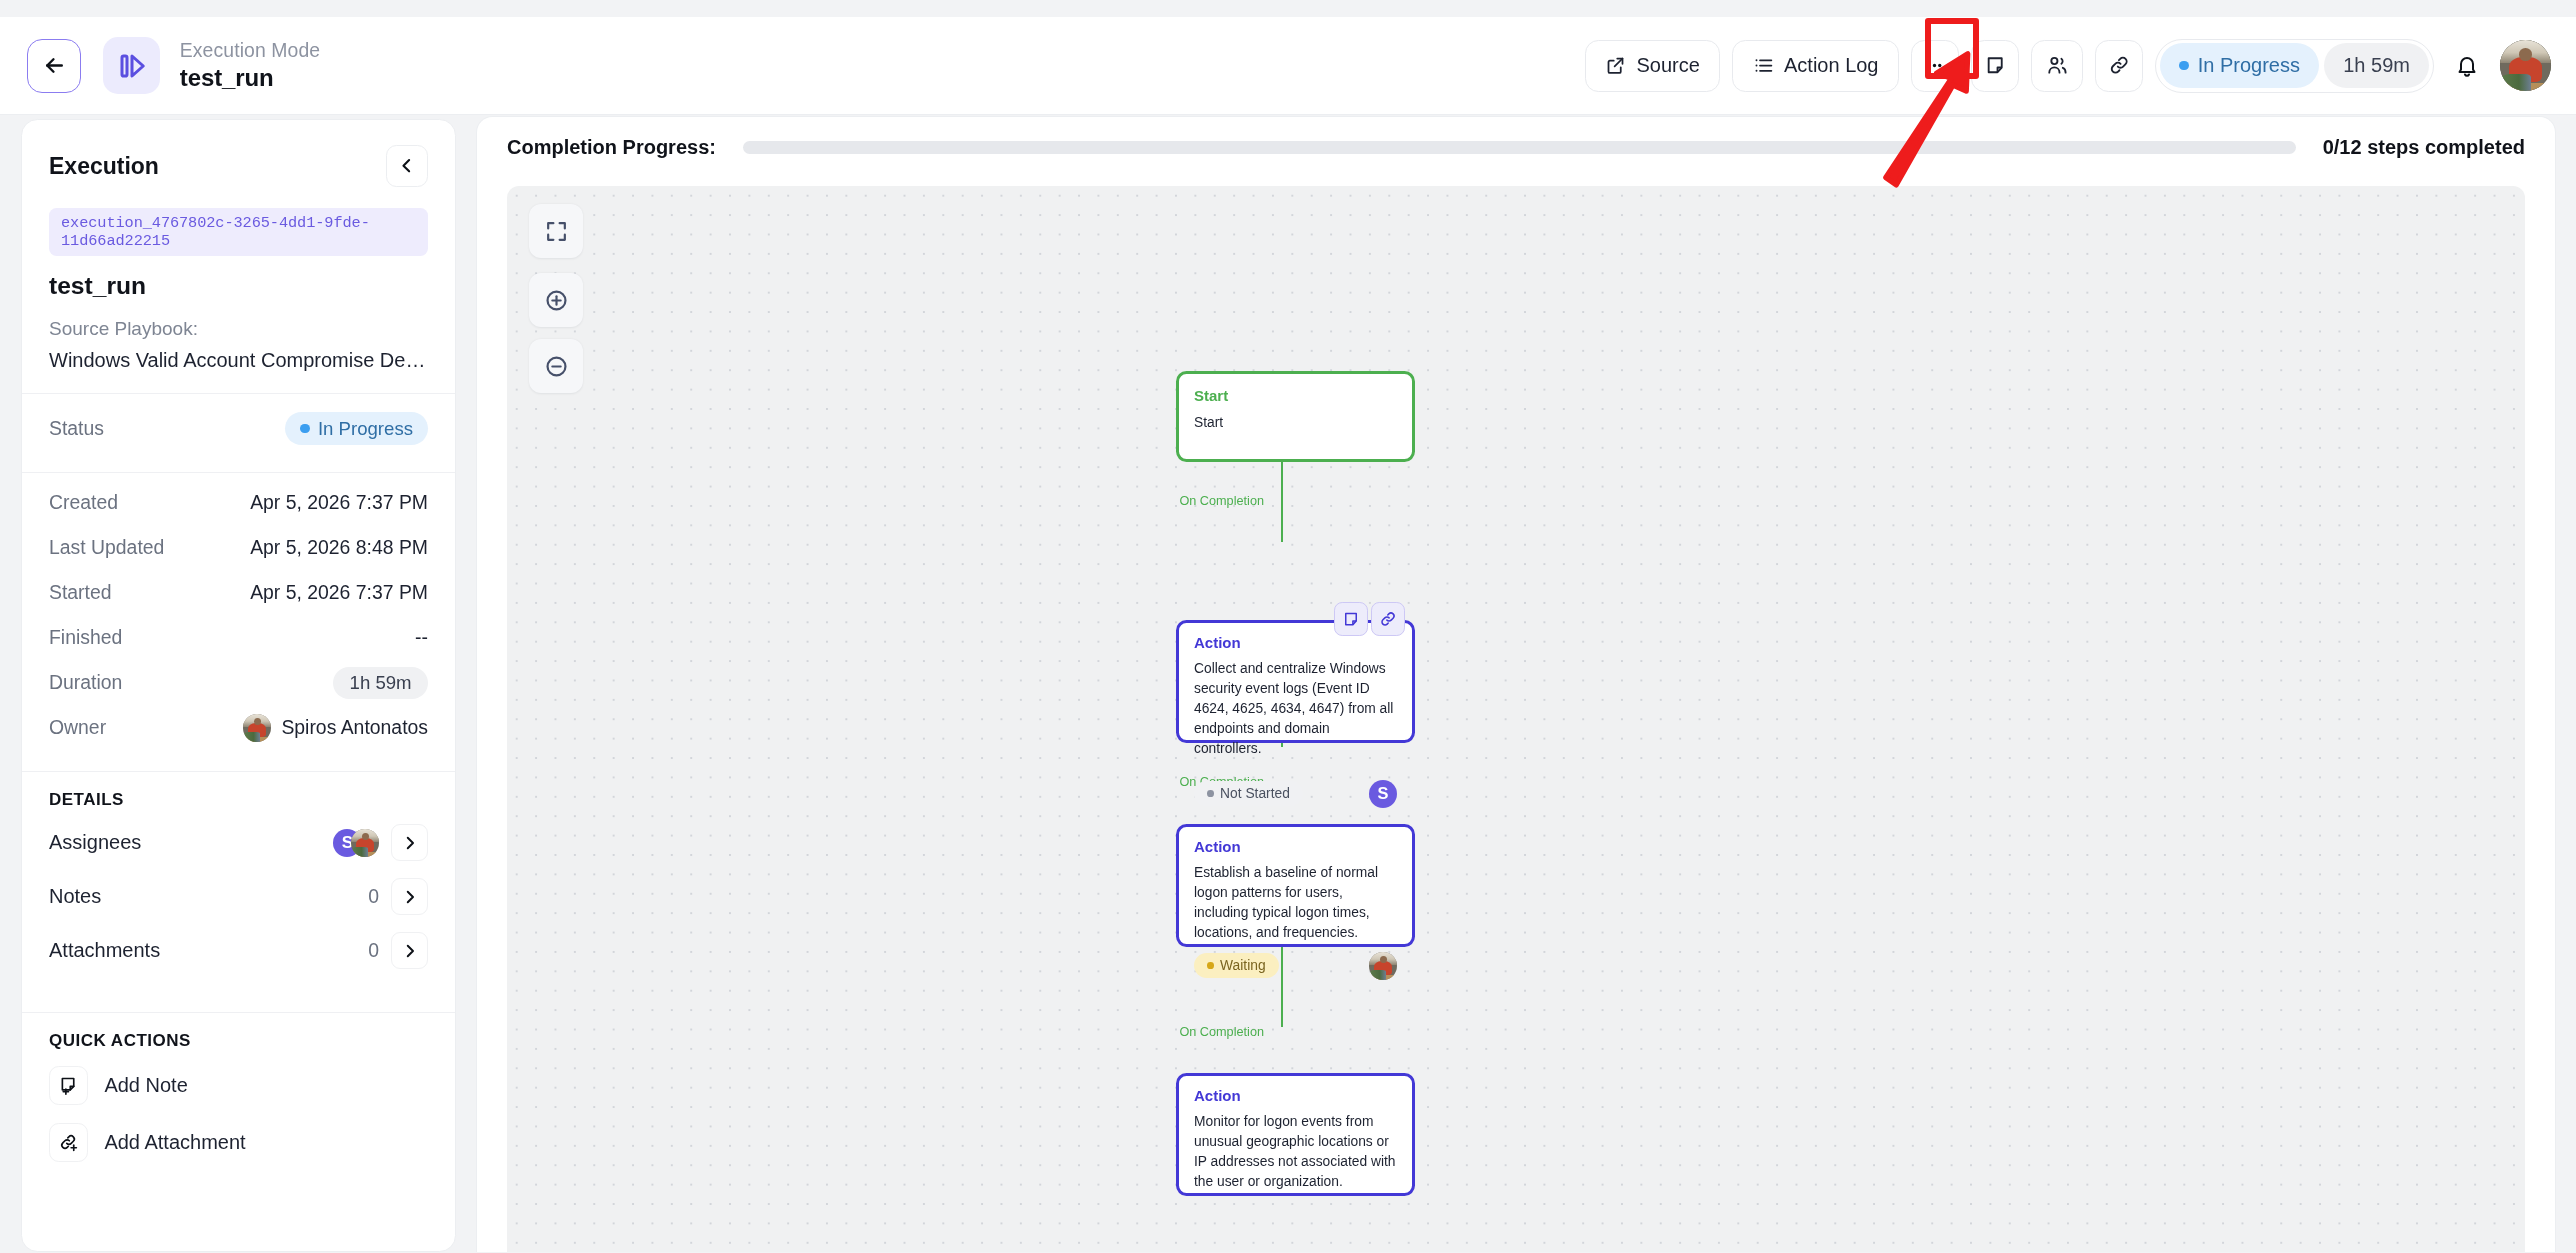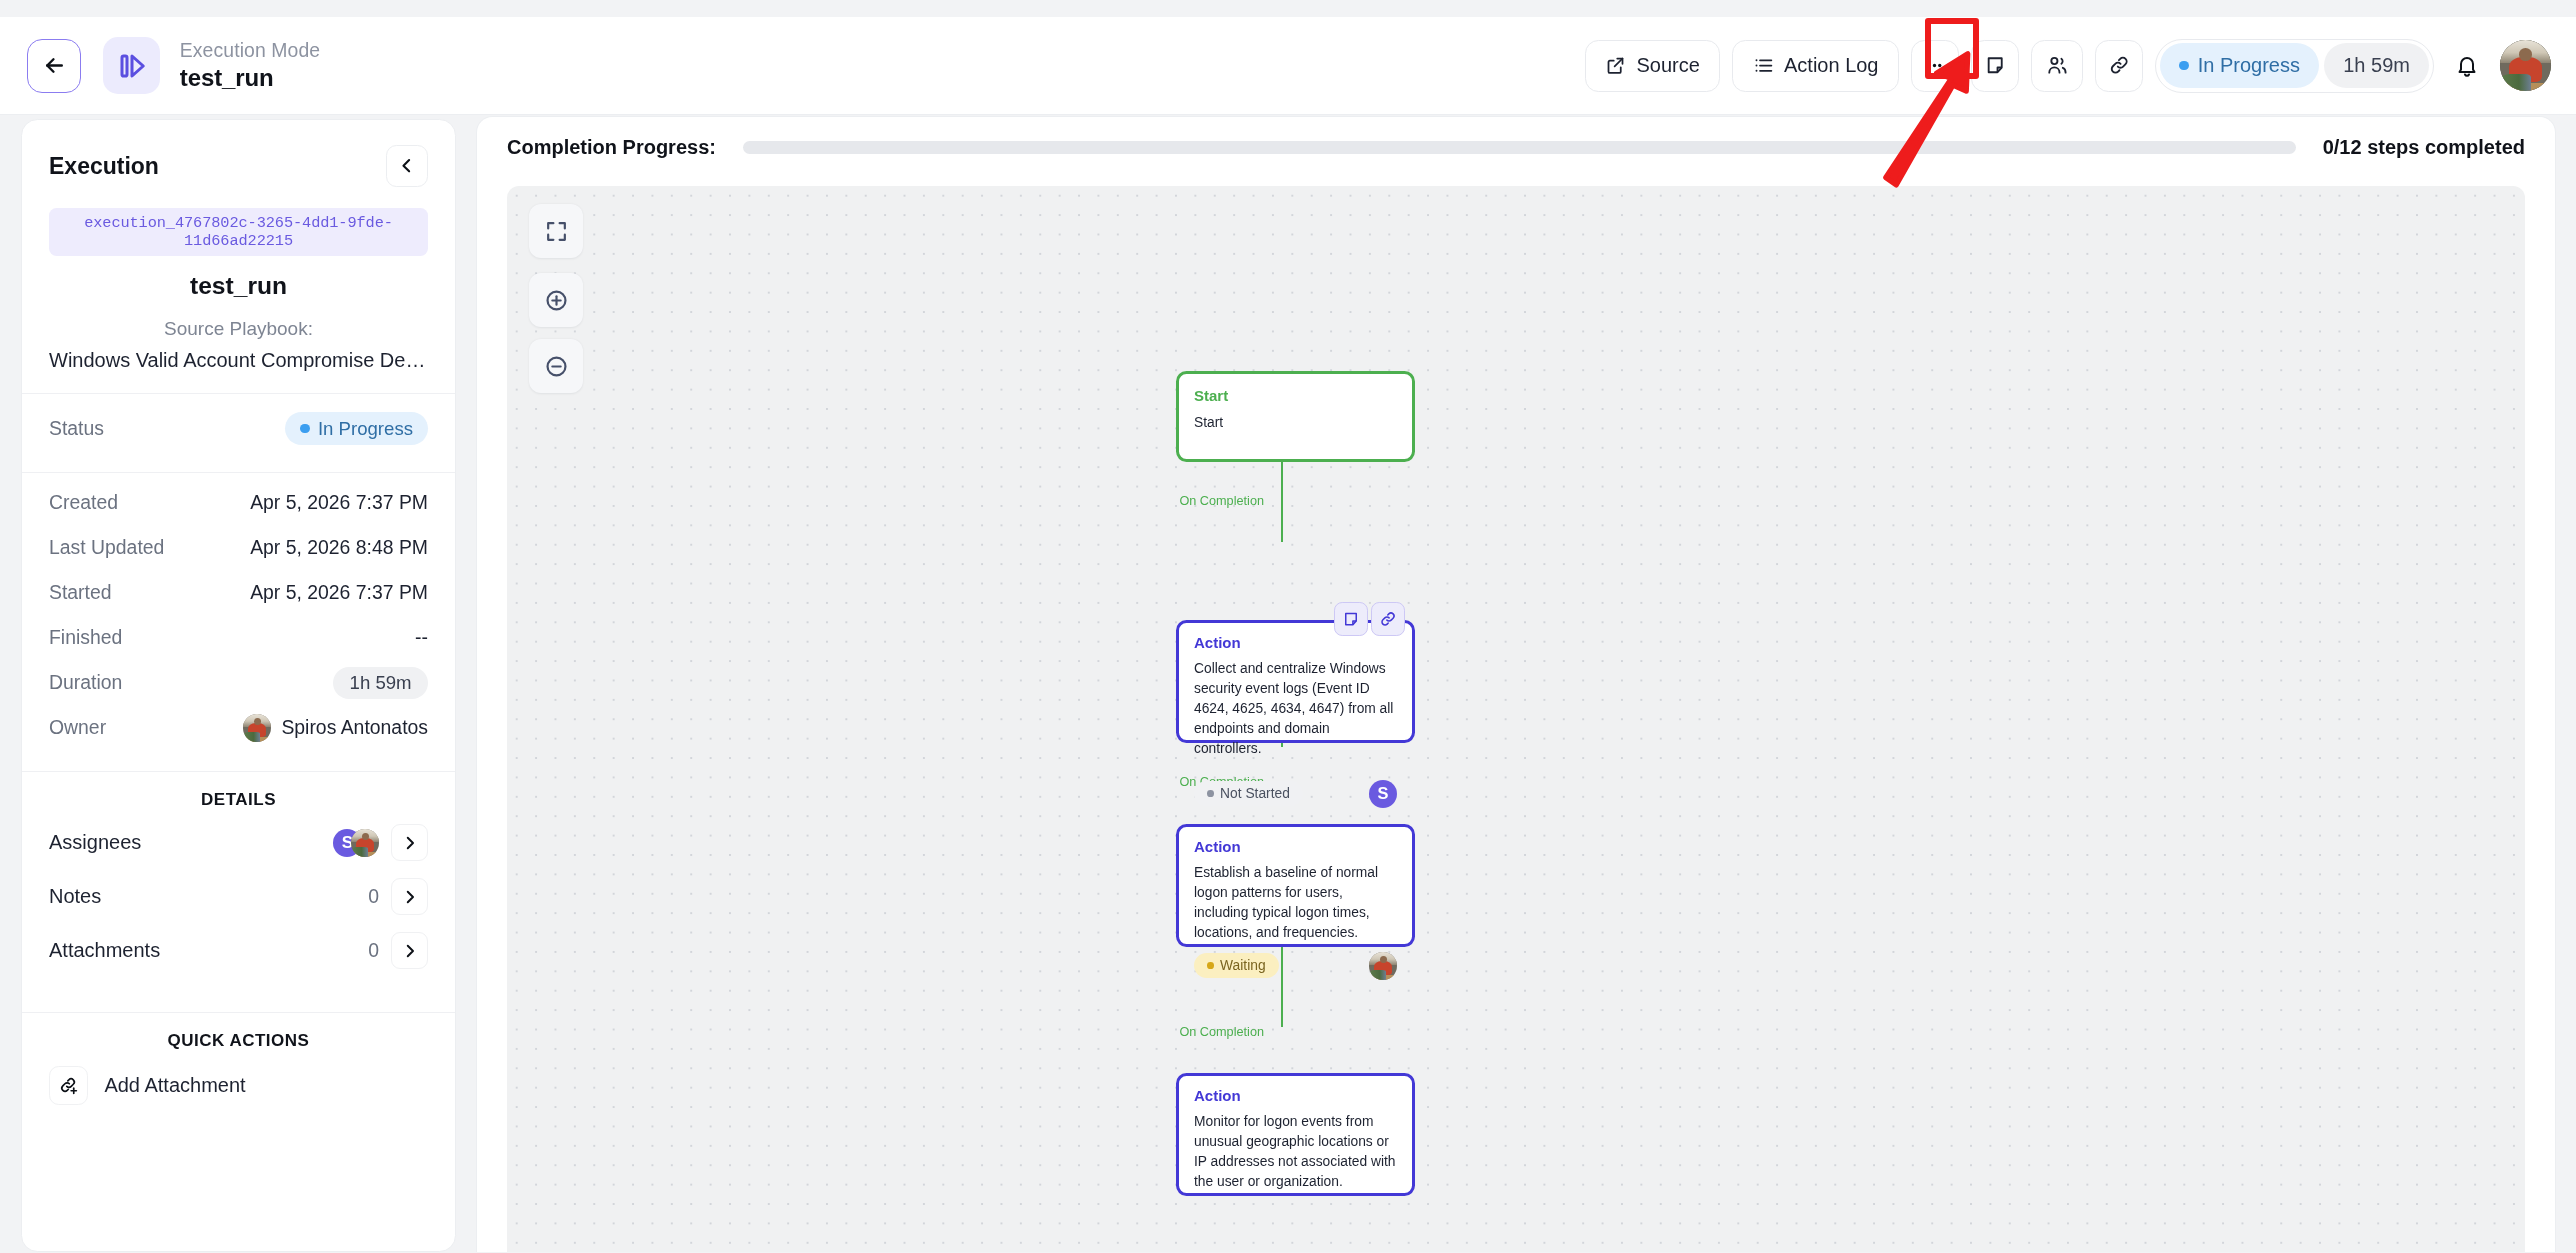--- a/index.html
+++ b/index.html
@@ -91,21 +91,20 @@
   .photo-floor {
     position:absolute; left:0; bottom:0; width:100%; height:16%;
     background:#b58f5a; z-index:1;
   }
 
   
   .sidebar {
     position: absolute; left: 21px; top: 119px; width: 435px; height: 1133px;
     background: #fff; border-radius: 16.4px; border: 0.7px solid #eceef1;
     overflow: hidden;
-    text-align: center;
   }
   .sb-head { display: flex; align-items: center; padding: 25px 27px 0 27px; }
   .sb-title { font-size: 23px; font-weight: 700; color: #10131a; }
   .collapse-btn {
     margin-left: auto; width: 42px; height: 42px; border: 1.1px solid #eceef1;
     border-radius: 10.4px; background: #fff; display: flex; align-items: center;
     justify-content: center; cursor: pointer;
   }
   .id-chip {
     display: inline-block; margin: 21px 27px 0 27px; padding: 6px 12px;
@@ -447,20 +446,31 @@
           </svg>
       </span>
     </span>
   </div>
 
   <div style="height:13.4px"></div>
   <div class="divider"></div>
 
   <div class="sec-cap">QUICK ACTIONS</div>
 
+  <div class="qa-row">
+    <span class="qa-icon">
+      <svg width="21" height="21" viewBox="0 0 24 24" fill="none" stroke="#0d1117" stroke-width="1.9" stroke-linejoin="round" stroke-linecap="round">
+        <path d="M5 4h13v9l-4 4H5z"></path>
+          <path d="M18 13h-4v4"></path>
+          <line x1="6" y1="19" x2="12" y2="19"></line>
+          <line x1="9" y1="16" x2="9" y2="22"></line>
+      </svg>
+    </span>
+    <span class="qa-lbl">Add Note</span>
+  </div>
 
   <div class="qa-row">
     <span class="qa-icon">
       <svg width="21" height="21" viewBox="0 0 24 24" fill="none" stroke="#0d1117" stroke-width="1.9" stroke-linecap="round">
         <path d="M10 13a3.6 3.6 0 0 0 5.1 0l2.4-2.4a3.6 3.6 0 1 0-5.1-5.1L11.2 6.7"></path>
         <path d="M13 10a3.6 3.6 0 0 0-5.1 0L5.5 12.4a3.6 3.6 0 0 0 5.1 5.1l1.2-1.2"></path>
         <line x1="15" y1="18" x2="21" y2="18"></line>
           <line x1="18" y1="15" x2="18" y2="21"></line>
       </svg>
     </span>

